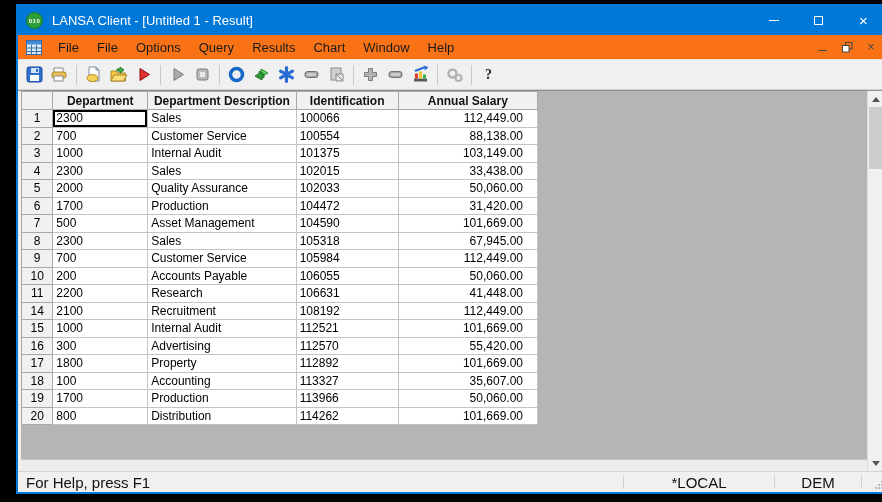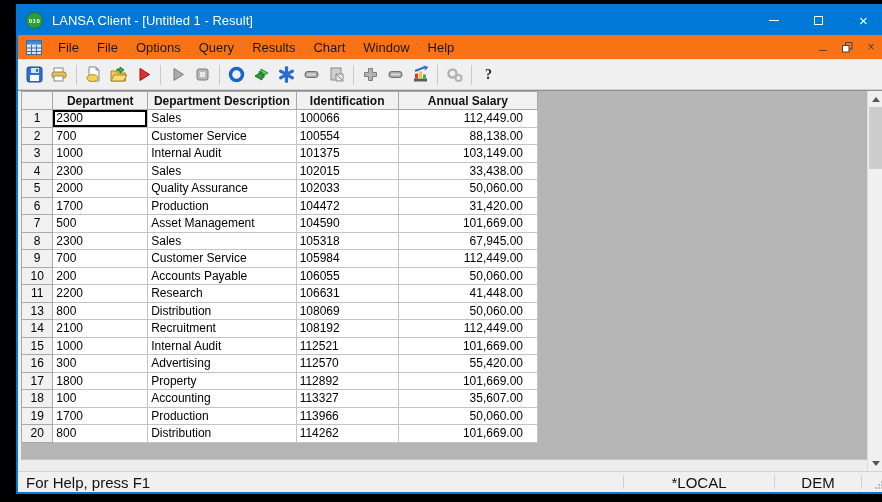--- a/index.html
+++ b/index.html
@@ -344,27 +344,20 @@
             <td class="num">50,060.00</td>
           </tr>
             <tr>
             <td class="rn">11</td>
             <td>2200</td>
             <td>Research</td>
             <td>106631</td>
             <td class="num">41,448.00</td>
           </tr>
             <tr>
-            <td class="rn">13</td>
-            <td>800</td>
-            <td>Distribution</td>
-            <td>108069</td>
-            <td class="num">50,060.00</td>
-          </tr>
-            <tr>
             <td class="rn">14</td>
             <td>2100</td>
             <td>Recruitment</td>
             <td>108192</td>
             <td class="num">112,449.00</td>
           </tr>
             <tr>
             <td class="rn">15</td>
             <td>1000</td>
             <td>Internal Audit</td>

